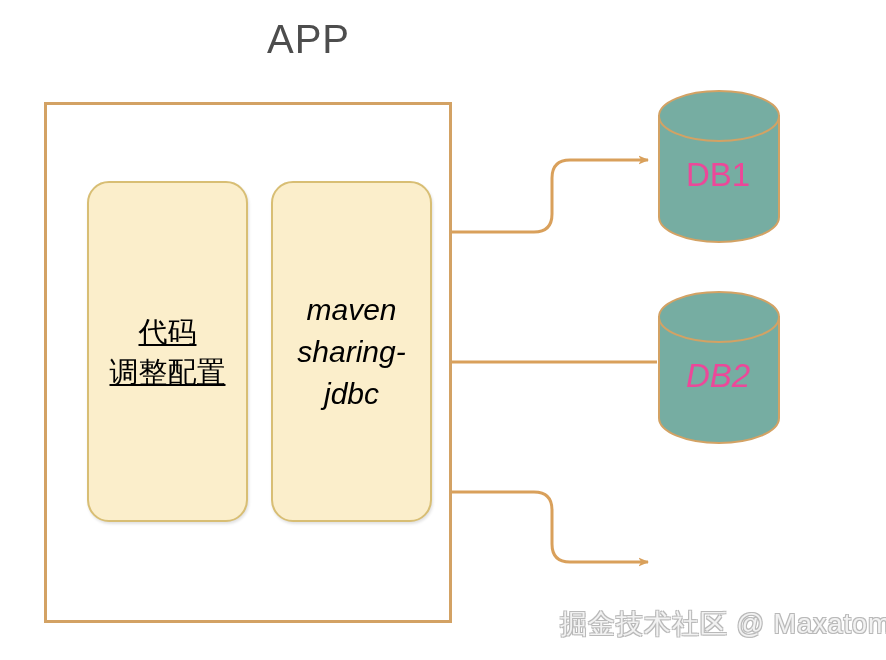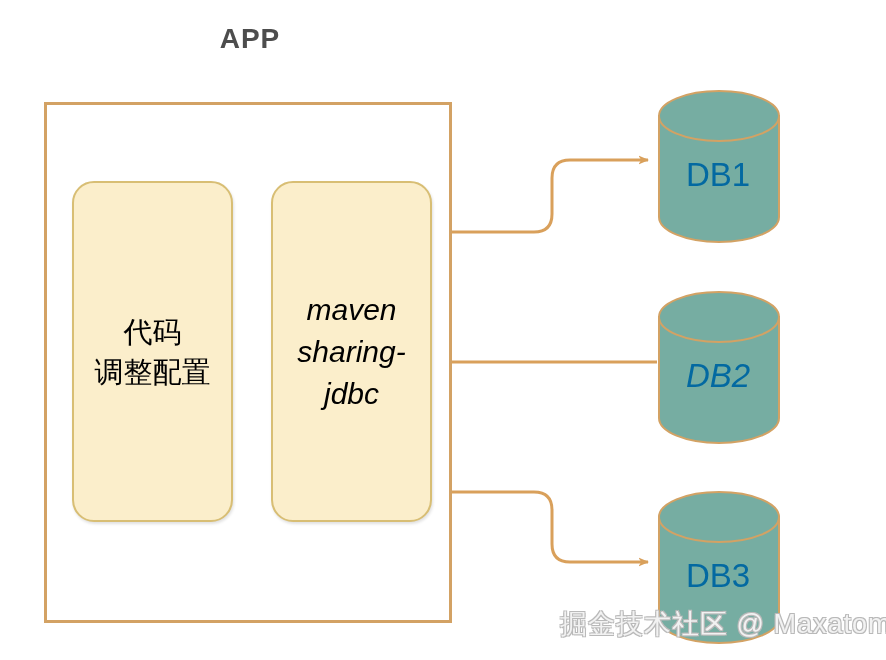--- a/index.html
+++ b/index.html
@@ -15,23 +15,23 @@
     overflow: hidden;
     font-family: "Liberation Sans", "DejaVu Sans", sans-serif;
   }
 
   
   #app-title {
     position: absolute;
     left: 150px;
     top: 14px;
     width: 200px;
-    text-align: center;
-    font-size: 28px;
-    font-weight: bold;
+    text-align: right;
+    font-size: 40px;
+    font-weight: normal;
     color: #4d4d4d;
     letter-spacing: 1px;
     line-height: 50px;
   }
 
   
   #app-box {
     position: absolute;
     left: 44px;
     top: 102px;
@@ -55,21 +55,21 @@
     display: flex;
     align-items: center;
     justify-content: center;
     text-align: center;
     font-size: 29px;
     color: #000000;
     line-height: 40px;
     white-space: pre-line;
     box-shadow: 1px 2px 3px rgba(0,0,0,0.12);
   }
-  #module-code { left: 72px; }
+  #module-code { left: 87px; text-decoration: underline; }
   #module-maven { left: 271px; font-size: 30px; line-height: 42px; font-style: italic; }
 
   
   .db {
     position: absolute;
     width: 124px;
     height: 151px;
   }
   .db svg { display: block; overflow: visible; }
   .db-label {
@@ -77,21 +77,21 @@
     left: 0;
     top: 0;
     width: 124px;
     height: 151px;
     display: flex;
     align-items: center;
     justify-content: center;
     padding-top: 22px;
     box-sizing: border-box;
     font-size: 33px;
-    color: #0369a1;
+    color: #ec4899;
     pointer-events: none;
   }
   #db1 { left: 656px; top: 88px; }
   #db2 { left: 656px; top: 289px; font-style: italic; }
   #db3 { left: 656px; top: 489px; }
 
   
   #connectors {
     position: absolute;
     left: 0;
@@ -160,25 +160,16 @@
   <div class="db" id="db2">
     <svg width="124" height="151" viewBox="0 0 124 151">
       <g transform="translate(3,3)">
         <path d="M 0 25 L 0 126 A 60 25 0 0 0 120 126 L 120 25 Z" fill="#76ada2" stroke="#d3a264" stroke-width="2"></path>
         <ellipse cx="60" cy="25" rx="60" ry="25" fill="#76ada2" stroke="#d3a264" stroke-width="2"></ellipse>
       </g>
     </svg>
     <div class="db-label">DB2</div>
   </div>
 
-  <div class="db" id="db3">
-    <svg width="124" height="151" viewBox="0 0 124 151">
-      <g transform="translate(3,3)">
-        <path d="M 0 25 L 0 126 A 60 25 0 0 0 120 126 L 120 25 Z" fill="#76ada2" stroke="#d3a264" stroke-width="2"></path>
-        <ellipse cx="60" cy="25" rx="60" ry="25" fill="#76ada2" stroke="#d3a264" stroke-width="2"></ellipse>
-      </g>
-    </svg>
-    <div class="db-label">DB3</div>
-  </div>
 
   <div id="watermark">掘金技术社区 @ Maxatom</div>
 
 </div>
 
 </body></html>

